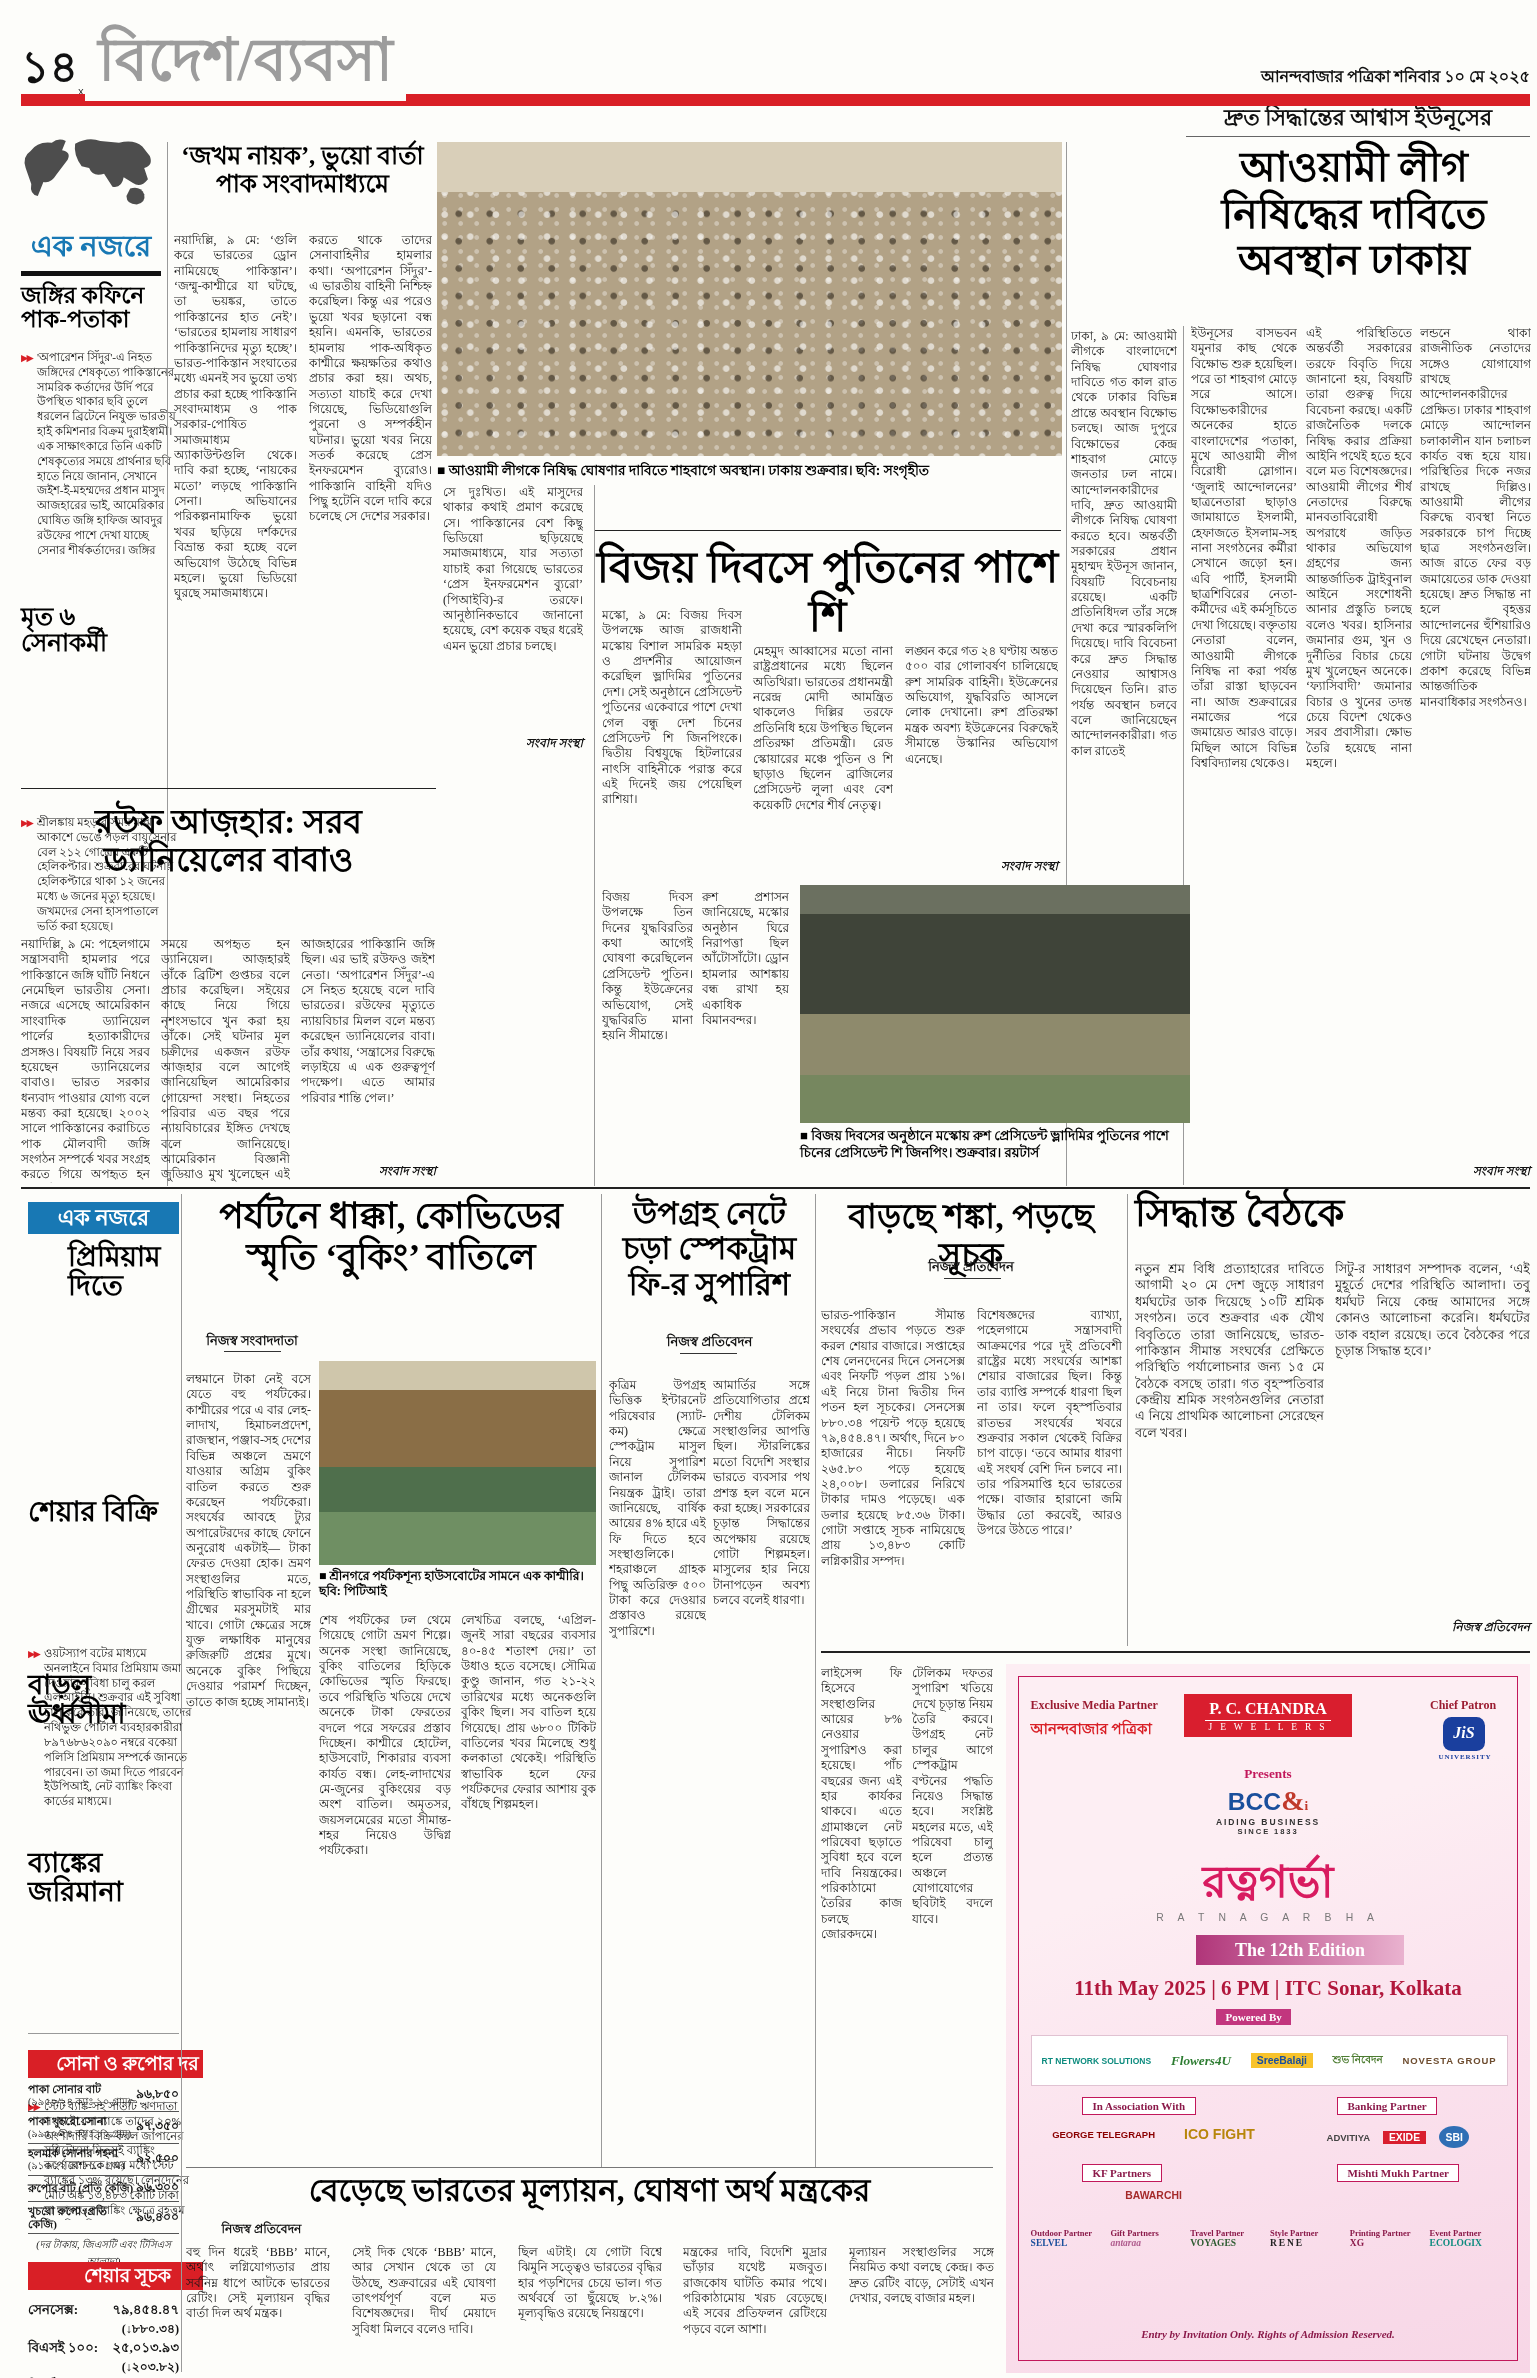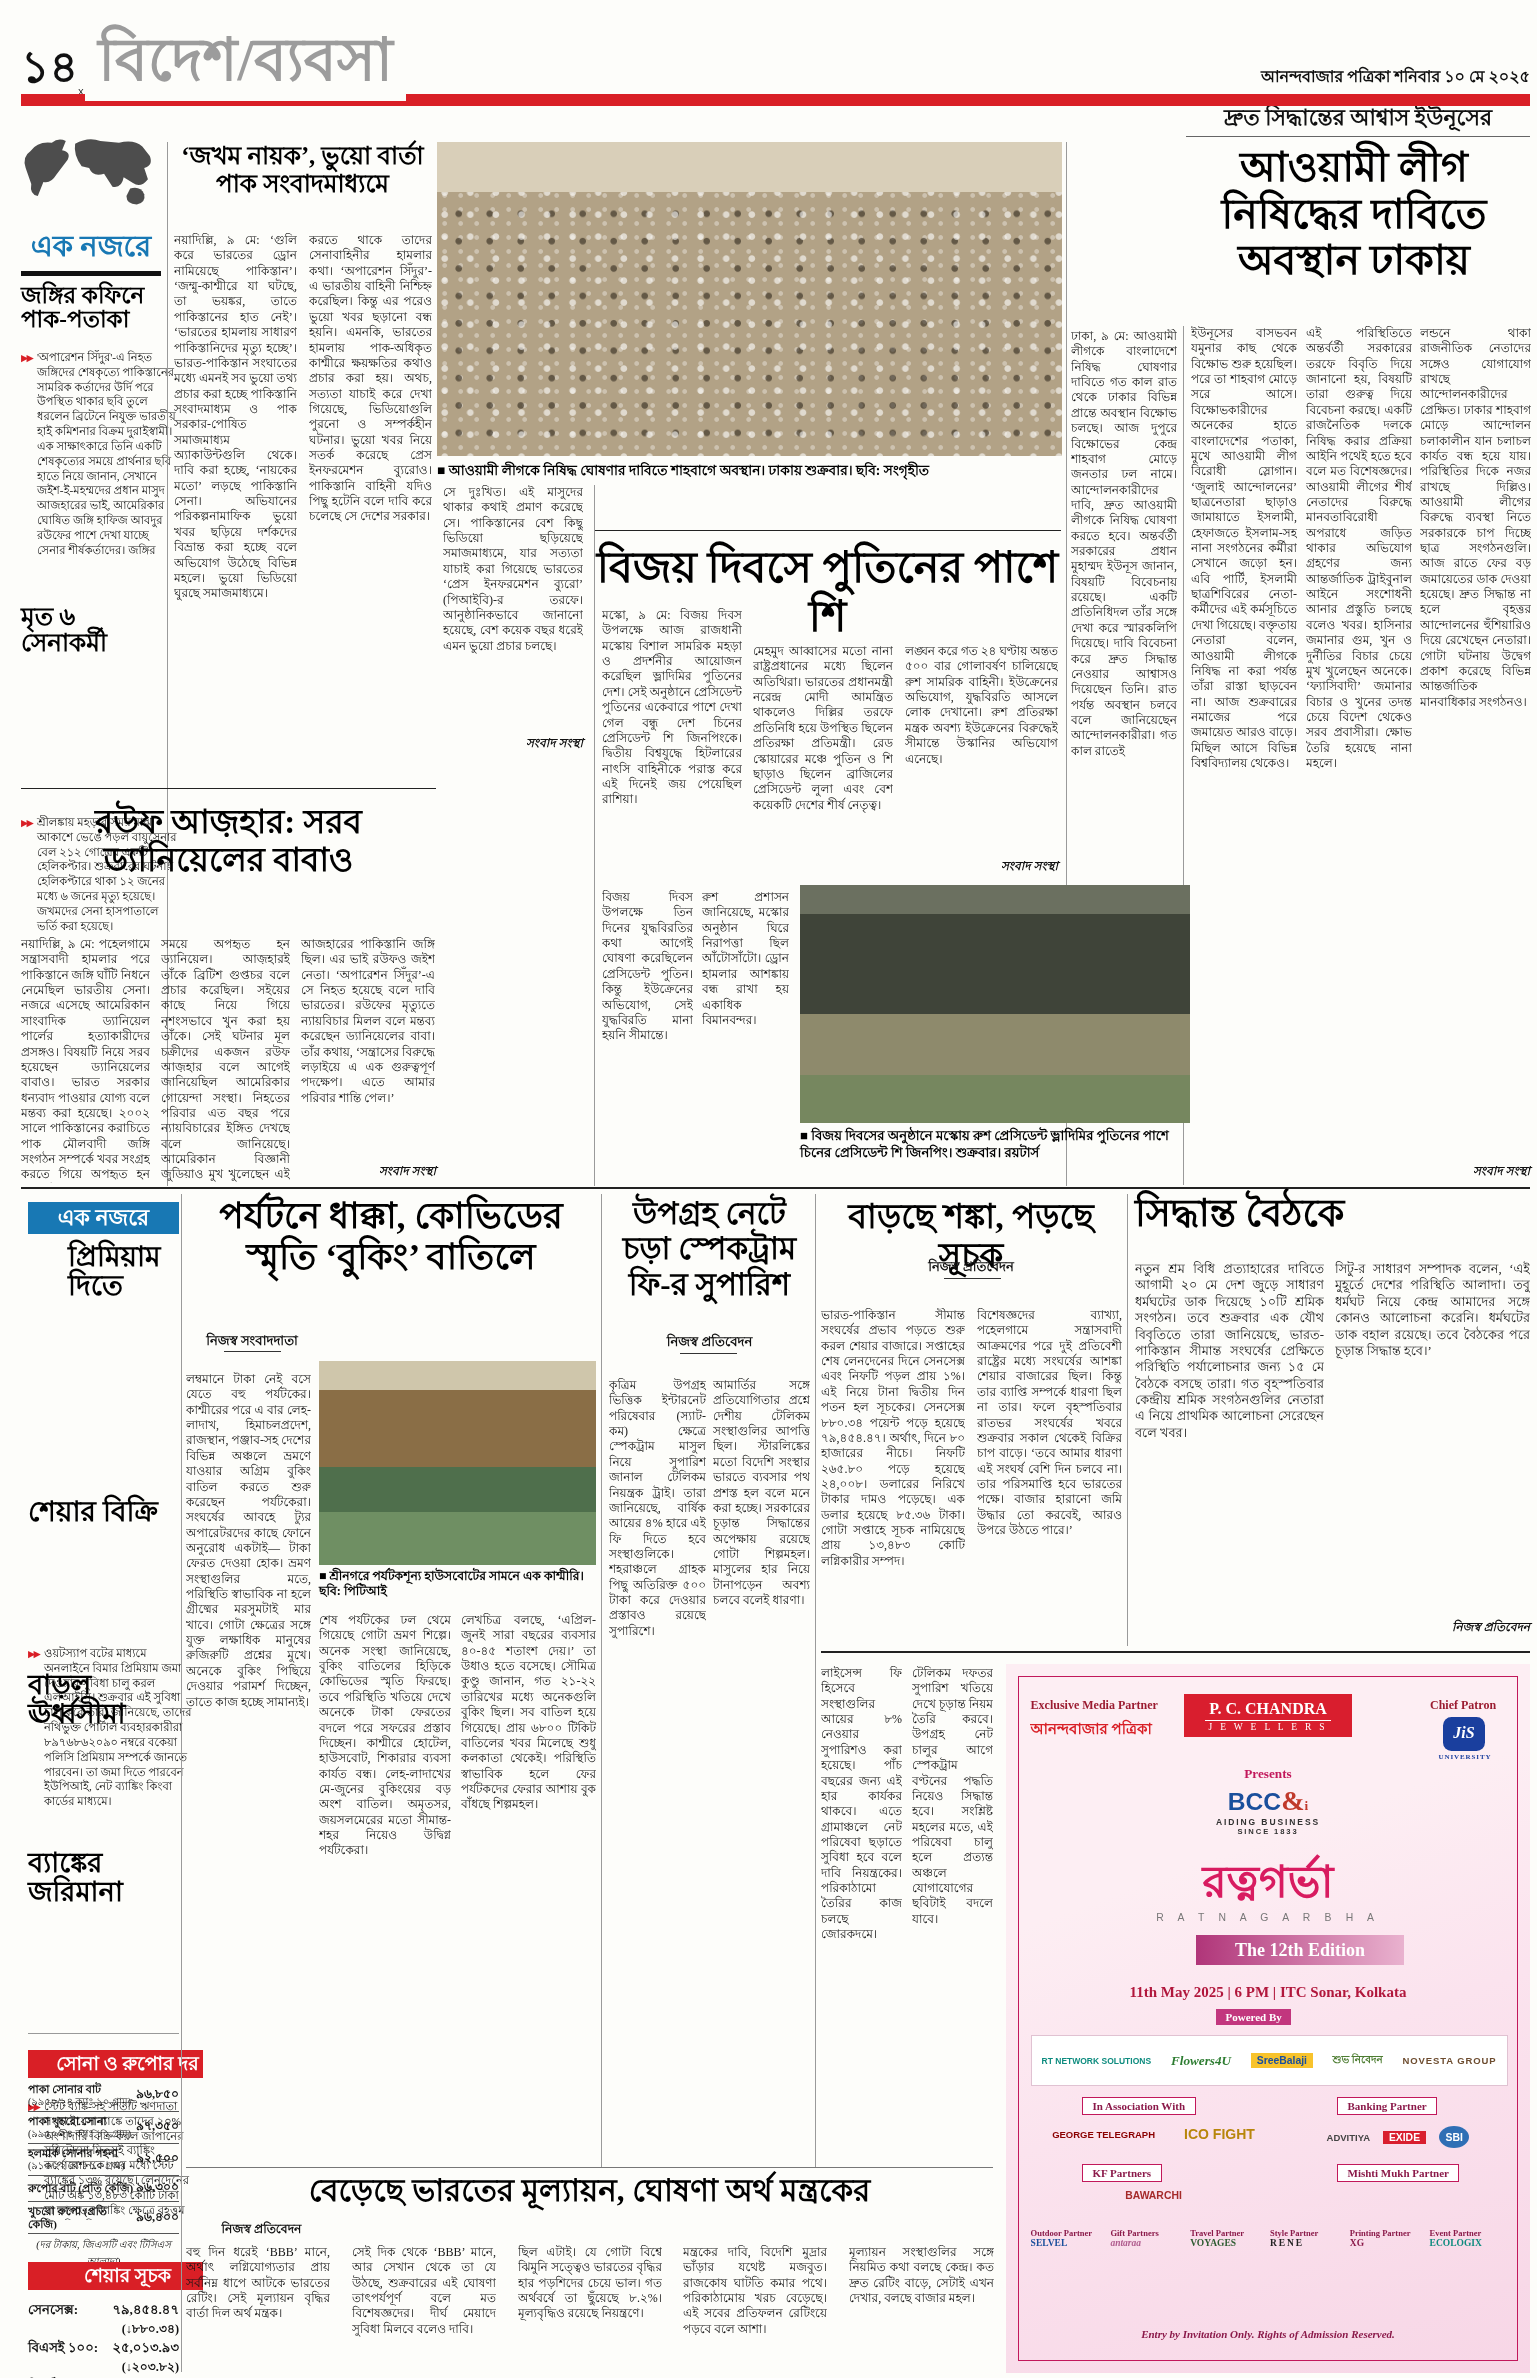--- a/index.html
+++ b/index.html
@@ -249,21 +249,21 @@
     </div>
     <div class="abs" style="left:0;top:102px;width:524px;text-align:center;color:#c2185b;font-weight:bold;font-size:13.2px;">Presents</div>
     <div class="abs" style="left:0;top:121px;width:524px;text-align:center;">
       <span style="font-size:24.6px;font-weight:bold;color:#1a4f9c;font-family:'Liberation Sans',sans-serif;">BCC</span><span style="font-size:28px;font-weight:bold;color:#c0392b;">&amp;</span><span style="font-size:13.2px;font-weight:bold;color:#c0392b;">i</span>
       <div style="font-size:8.5px;font-weight:bold;letter-spacing:1.9px;color:#333;font-family:'Liberation Sans',sans-serif;">AIDING BUSINESS</div>
       <div style="font-size:7.6px;font-weight:bold;letter-spacing:1.9px;color:#333;font-family:'Liberation Sans',sans-serif;">SINCE 1833</div>
     </div>
     <div class="abs" style="left:0;top:185px;width:524px;text-align:center;font-size:44px;font-weight:bold;color:#d81b60;">রত্নগর্ভা</div>
     <div class="abs" style="left:0;top:248px;width:524px;text-align:center;font-size:10.4px;letter-spacing:5.7px;color:#777;font-family:'Liberation Sans',sans-serif;">R A T N A G A R B H A</div>
     <div class="abs" style="left:158px;top:271px;width:208px;height:30px;background:linear-gradient(90deg,#b03579,#e9b2cf);color:#fff;font-weight:bold;font-size:18px;text-align:center;line-height:30px;margin-left:32px;">The 12th Edition</div>
-    <div class="abs" style="left:0;top:320px;width:524px;text-align:center;font-size:15px;font-weight:bold;color:#b1173c;">11th May 2025 | 6 PM | ITC Sonar, Kolkata</div>
+    <div class="abs" style="left:0;top:312px;width:524px;text-align:center;font-size:21px;font-weight:bold;color:#b1173c;">11th May 2025 | 6 PM | ITC Sonar, Kolkata</div>
     <div class="abs" style="left:210px;top:344px;"><span class="chip">Powered By</span></div>
     <div class="abs logostrip" style="left:24.6px;top:371px;width:475px;height:49px;">
       <span style="font-size:8.5px;color:#0e8c7f;font-family:'Liberation Sans',sans-serif;">RT NETWORK SOLUTIONS</span>
       <span style="font-size:13.2px;color:#2e7d32;font-style:italic;">Flowers4U</span>
       <span style="font-size:10.4px;color:#1a4f9c;background:#f8c32c;padding:1.9px 5.7px;font-family:'Liberation Sans',sans-serif;">SreeBalaji</span>
       <span style="font-size:10.4px;color:#4e7d32;">শুভ নিবেদন</span>
       <span style="font-size:9.5px;color:#6d4c2f;letter-spacing:0.9px;font-family:'Liberation Sans',sans-serif;">NOVESTA GROUP</span>
     </div>
     <div class="abs" style="left:76px;top:433px;"><span class="chip" style="background:#fff;color:#8b1a4a;border:0.9px solid #c2185b;">In Association With</span></div>
     <div class="abs" style="left:331px;top:433px;"><span class="chip" style="background:#fff;color:#8b1a4a;border:0.9px solid #c2185b;">Banking Partner</span></div>

